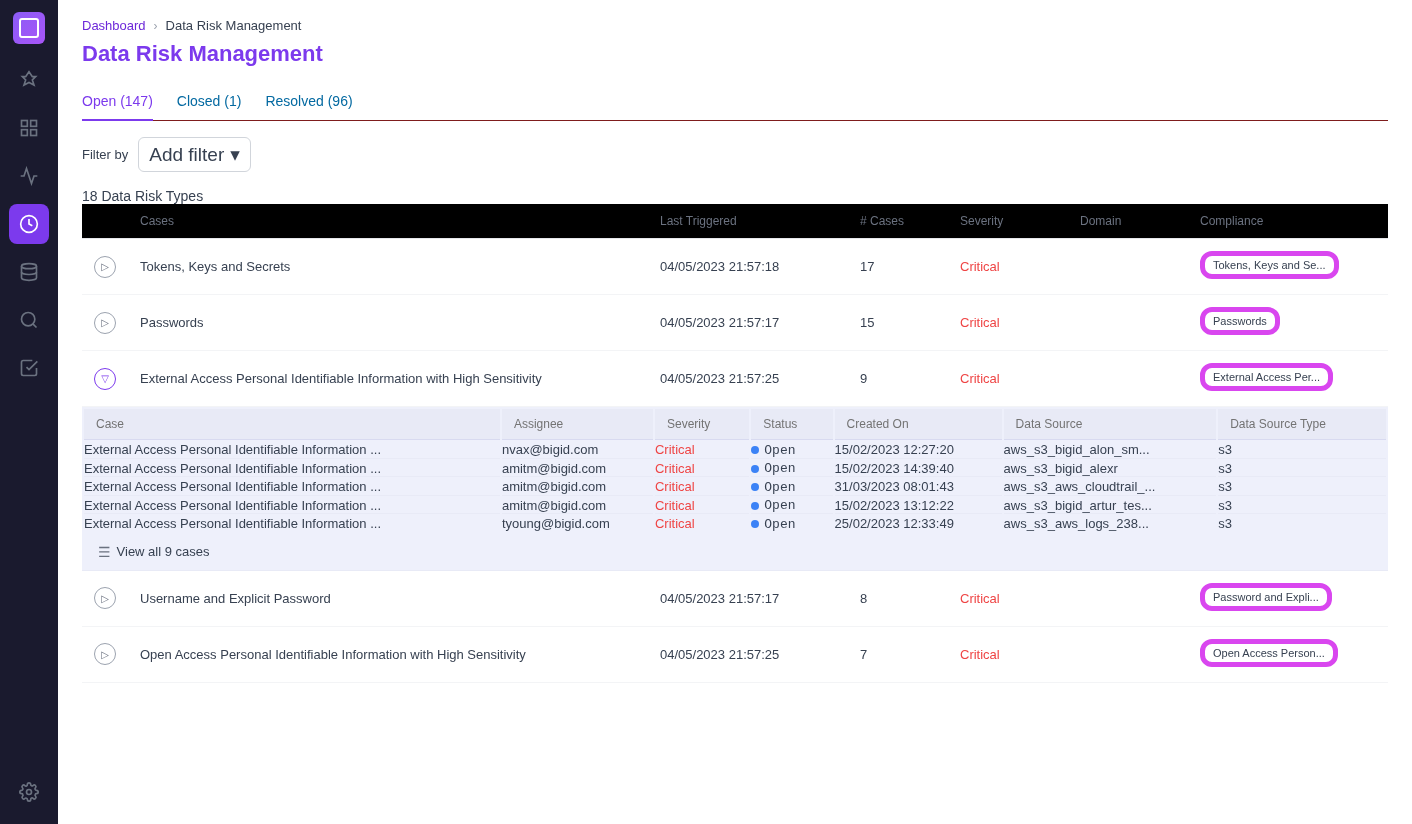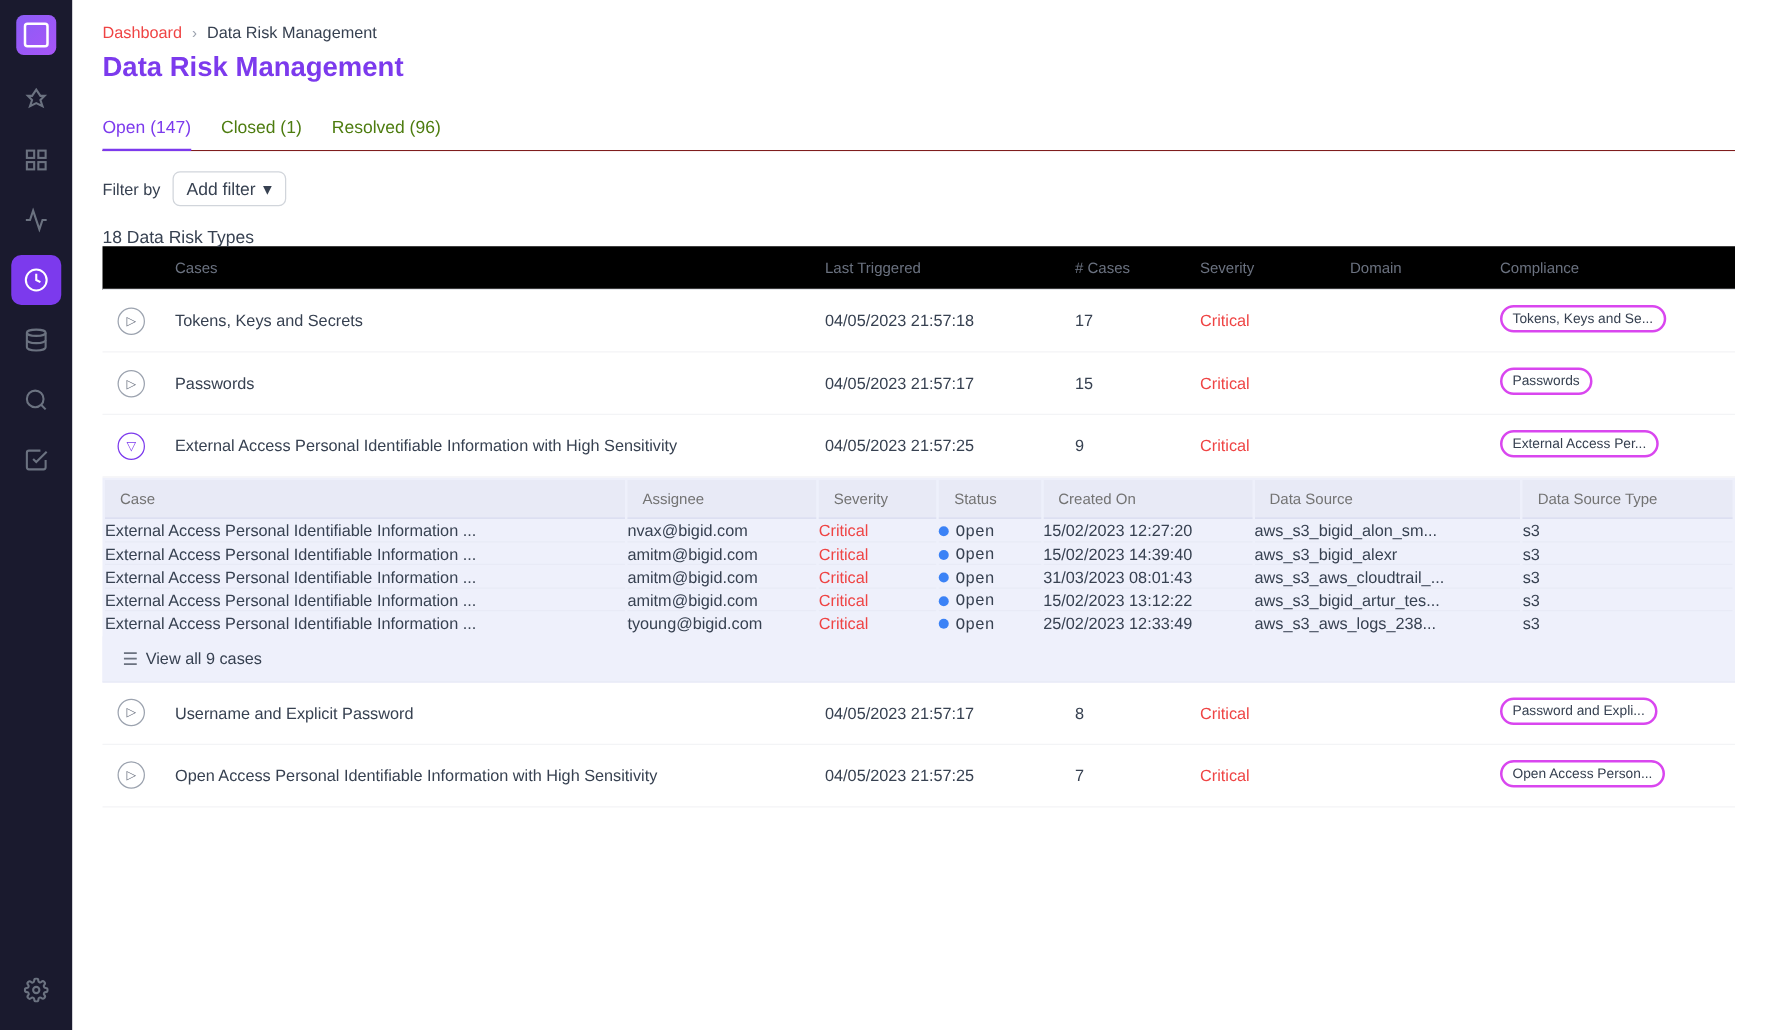--- a/index.html
+++ b/index.html
@@ -46,29 +46,29 @@
 
     
     .header {
       padding: 18px 24px 0;
       background: white;
     }
     .breadcrumb {
       display: flex; align-items: center; gap: 8px;
       font-size: 13px; color: #6b7280; margin-bottom: 8px;
     }
-    .breadcrumb-link { color: #ef4444; cursor: pointer; }
+    .breadcrumb-link { color: #6d28d9; cursor: pointer; }
     .breadcrumb-arrow { color: #9ca3af; font-size: 12px; }
     .page-title { font-size: 22px; font-weight: 700; color: #7c3aed; margin-bottom: 16px; }
 
     
     .tabs { display: flex; gap: 0; border-bottom: 1px solid #7f1d1d; }
     .tab {
       padding: 10px 0; margin-right: 24px;
-      font-size: 14px; color: #4d7c0f;
+      font-size: 14px; color: #0369a1;
       cursor: pointer; border-bottom: 2px solid transparent;
       margin-bottom: -1px;
     }
     .tab.active { color: #7c3aed; border-bottom-color: #7c3aed; font-weight: 500; }
 
     
     .content {
       flex: 1;
       overflow-y: auto;
       padding: 16px 24px;
@@ -77,21 +77,21 @@
 
     
     .filter-bar {
       display: flex; align-items: center; gap: 10px;
       margin-bottom: 16px;
     }
     .filter-label { font-size: 13px; color: #374151; }
     .filter-btn {
       display: flex; align-items: center; gap: 6px;
       border: 1px solid #d1d5db; border-radius: 6px;
-      padding: 5px 10px; font-size: 14px; color: #374151;
+      padding: 5px 10px; font-size: 19px; color: #374151;
       background: white; cursor: pointer;
     }
 
     
     .section-title { font-size: 14px; color: #374151; margin-bottom: 0; font-weight: 400; }
 
     
     .risk-table { width: 100%; border-collapse: collapse; font-size: 13px; }
     .risk-table th {
       text-align: left; padding: 10px 12px;
@@ -119,21 +119,21 @@
       display: inline-flex; align-items: center; justify-content: center;
       cursor: pointer; color: #6b7280; background: white;
       font-size: 10px;
     }
 
     .severity-badge {
       color: #ef4444; font-size: 13px; font-weight: 500;
     }
     .compliance-tag {
       display: inline-block; padding: 3px 8px;
-      border: 2px solid #d946ef; border-radius: 12px;
+      border: 5px solid #d946ef; border-radius: 12px;
       font-size: 11px; color: #374151; white-space: nowrap;
       max-width: 160px; overflow: hidden; text-overflow: ellipsis;
     }
 
     
     .sub-table-container {
       background: #eef0fb;
       padding: 0;
     }
     .sub-table-container td { padding: 0 !important; }

